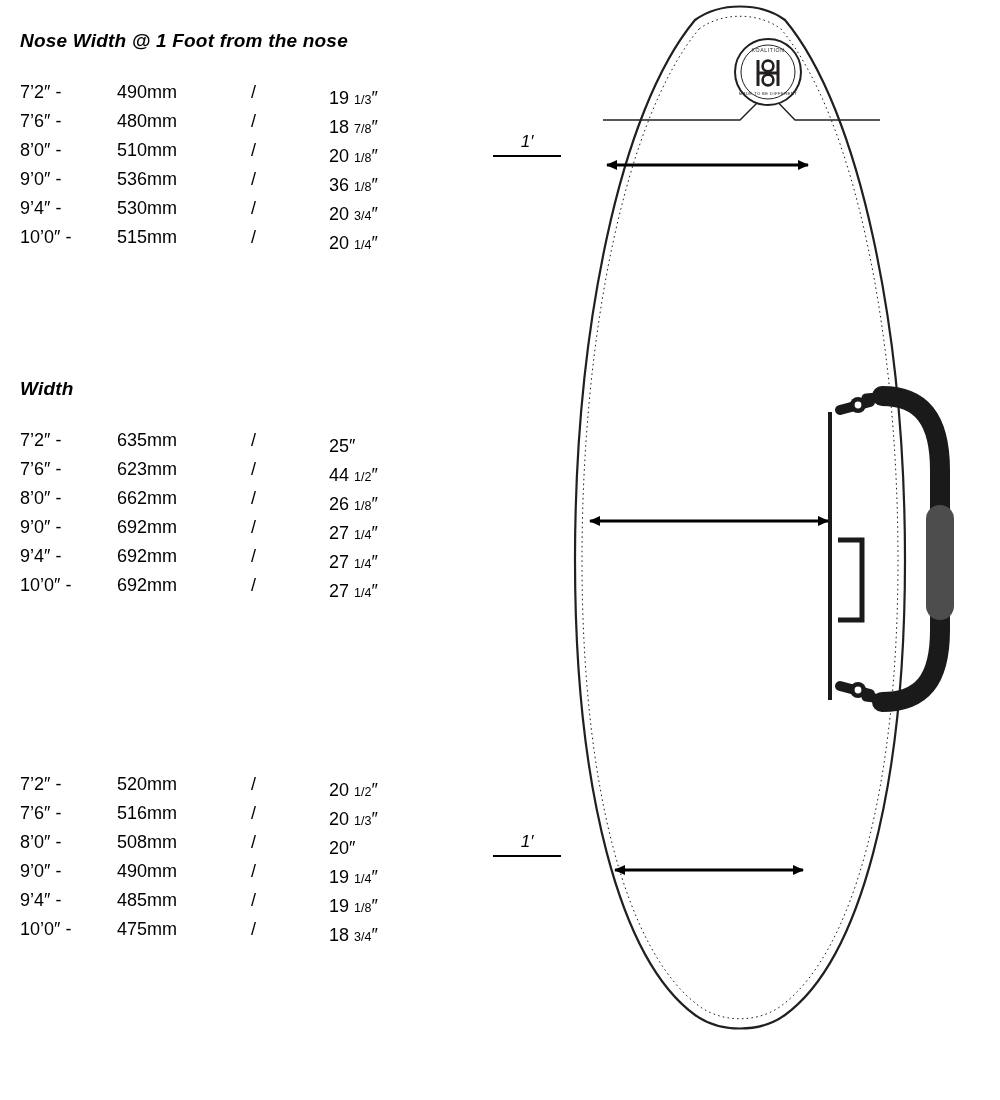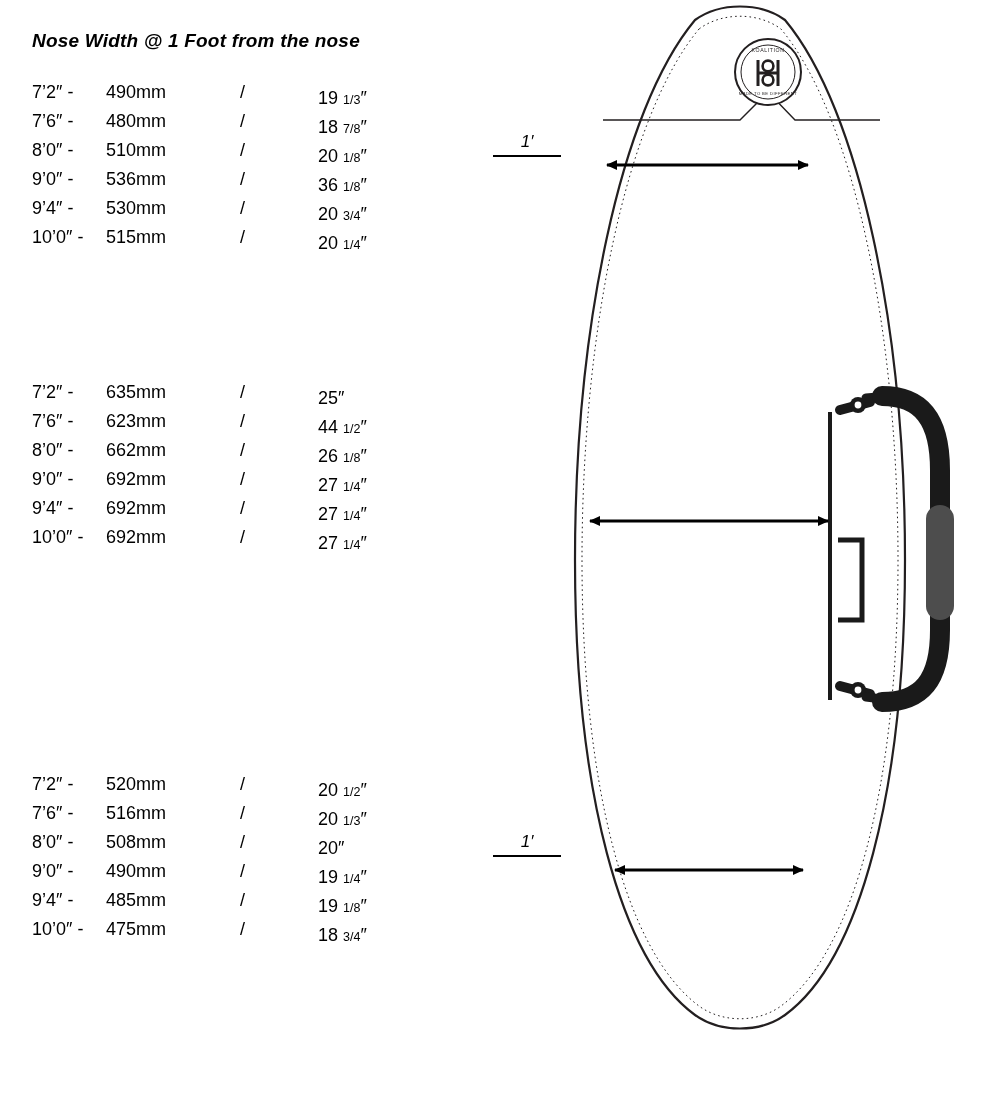--- a/index.html
+++ b/index.html
@@ -20,21 +20,21 @@
   .specs {
     position: absolute;
     left: 0;
     top: 0;
     width: 470px;
     height: 1100px;
   }
 
   .spec-block {
     position: absolute;
-    left: 32px;
+    left: 20px;
     width: 440px;
   }
 
   .spec-title {
     font-size: 19px;
     font-weight: bold;
     font-style: italic;
     letter-spacing: 0.2px;
     margin: 0 0 26px 0;
     white-space: nowrap;
@@ -51,20 +51,21 @@
     font-size: 18px;
   }
 
   .c-size {
     width: 74px;
     white-space: nowrap;
   }
   .c-mm {
     width: 120px;
     white-space: nowrap;
+    margin-left: 23px;
   }
   .c-slash {
     width: 78px;
     text-align: left;
     padding-left: 14px;
   }
   .c-in {
     white-space: nowrap;
     margin-top: 12px;
   }
@@ -152,20 +153,21 @@
       <div class="spec-row">
         <span class="c-size">10’0″ -</span>
         <span class="c-mm">515mm</span>
         <span class="c-slash">/</span>
         <span class="c-in"><span>20</span> <span class="frac">1/4</span><span>″</span></span>
       </div>
     </div>
   </div>
 
   <div class="spec-block" id="block-width" style="top:378px;">
+    <div class="spec-title">Width</div>
     <div class="spec-rows">
       <div class="spec-row">
         <span class="c-size">7’2″ -</span>
         <span class="c-mm">635mm</span>
         <span class="c-slash">/</span>
         <span class="c-in"><span>25</span><span class="frac"></span><span>″</span></span>
       </div>
       <div class="spec-row">
         <span class="c-size">7’6″ -</span>
         <span class="c-mm">623mm</span>

